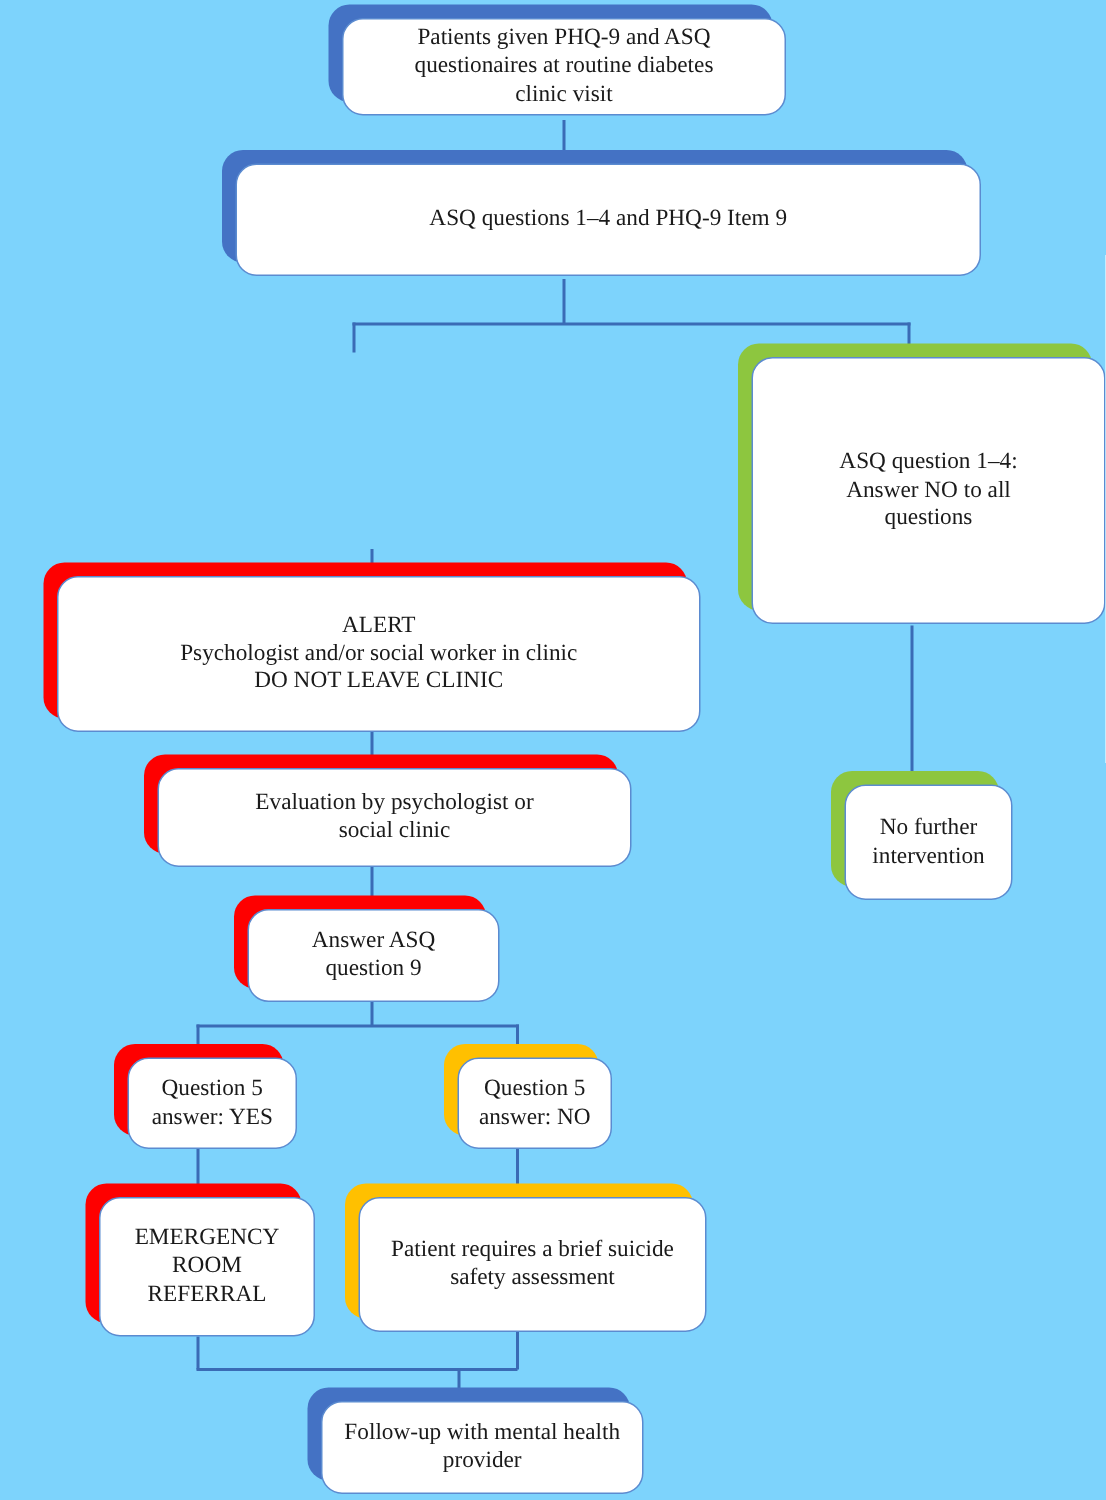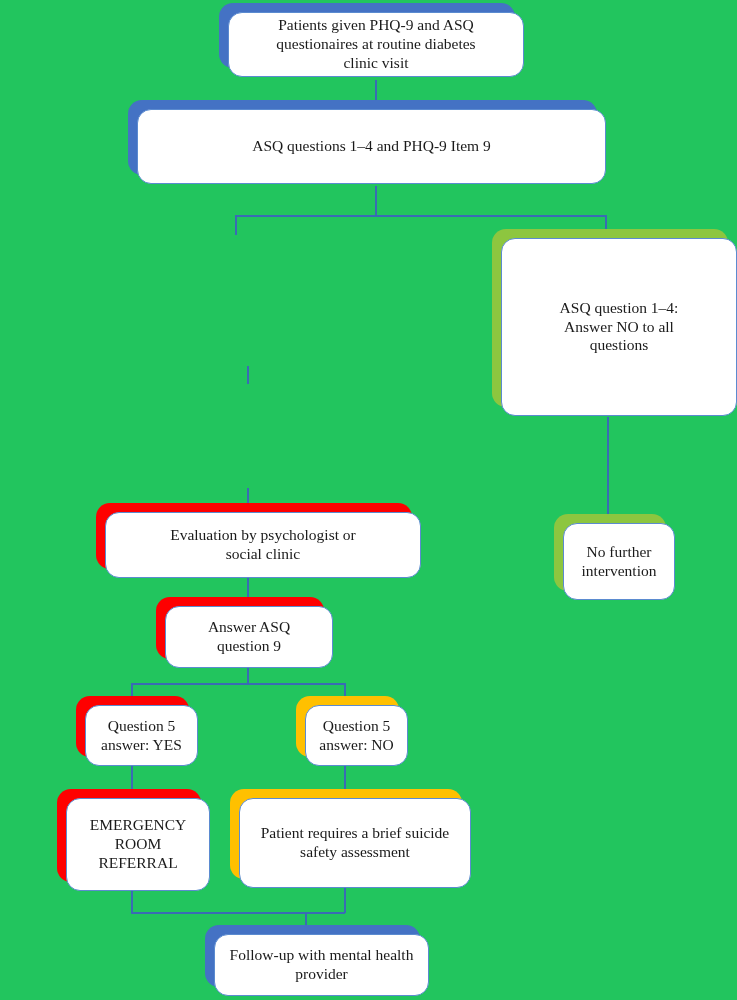--- a/index.html
+++ b/index.html
@@ -5,21 +5,21 @@
 <style>
   html, body {
     margin: 0;
     padding: 0;
     background: #ffffff;
   }
   #canvas {
     position: relative;
     width: 737px;
     height: 1000px;
-    background: #22c55e;
+    background: #7dd3fc;
     font-family: "Liberation Serif", "DejaVu Serif", serif;
     overflow: hidden;
   }
 
   
   .line {
     position: absolute;
     background: #3A6BB5;
   }
   .line.v { width: 2px; }
@@ -102,37 +102,45 @@
 
   <div class="node" style="left:219px; top:3px; width:296px; height:65px;">
     <div class="shadow sh-blue"></div>
     <div class="boxface">
       <span class="txt">Patients given PHQ-9 and ASQ
 questionaires at routine diabetes
 clinic visit</span>
     </div>
   </div>
 
-  <div class="node" style="left:128px; top:100px; width:469px; height:75px;">
+  <div class="node" style="left:148px; top:100px; width:469px; height:75px;padding-left:28px;">
     <div class="shadow sh-blue"></div>
     <div class="boxface">
       <span class="txt">ASQ questions 1–4 and PHQ-9 Item 9</span>
     </div>
   </div>
 
 
   <div class="node" style="left:492px; top:229px; width:236px; height:178px;">
     <div class="shadow sh-green"></div>
     <div class="boxface">
       <span class="txt">ASQ question 1–4:
 Answer NO to all
 questions</span>
     </div>
   </div>
 
+  <div class="node" style="left:29px; top:375px; width:429px; height:104px;">
+    <div class="shadow sh-red"></div>
+    <div class="boxface">
+      <span class="txt">ALERT
+Psychologist and/or social worker in clinic
+DO NOT LEAVE CLINIC</span>
+    </div>
+  </div>
 
   <div class="node" style="left:96px; top:503px; width:316px; height:66px;">
     <div class="shadow sh-red"></div>
     <div class="boxface">
       <span class="txt">Evaluation by psychologist or
 social clinic</span>
     </div>
   </div>
 
   <div class="node" style="left:156px; top:597px; width:168px; height:62px;">

